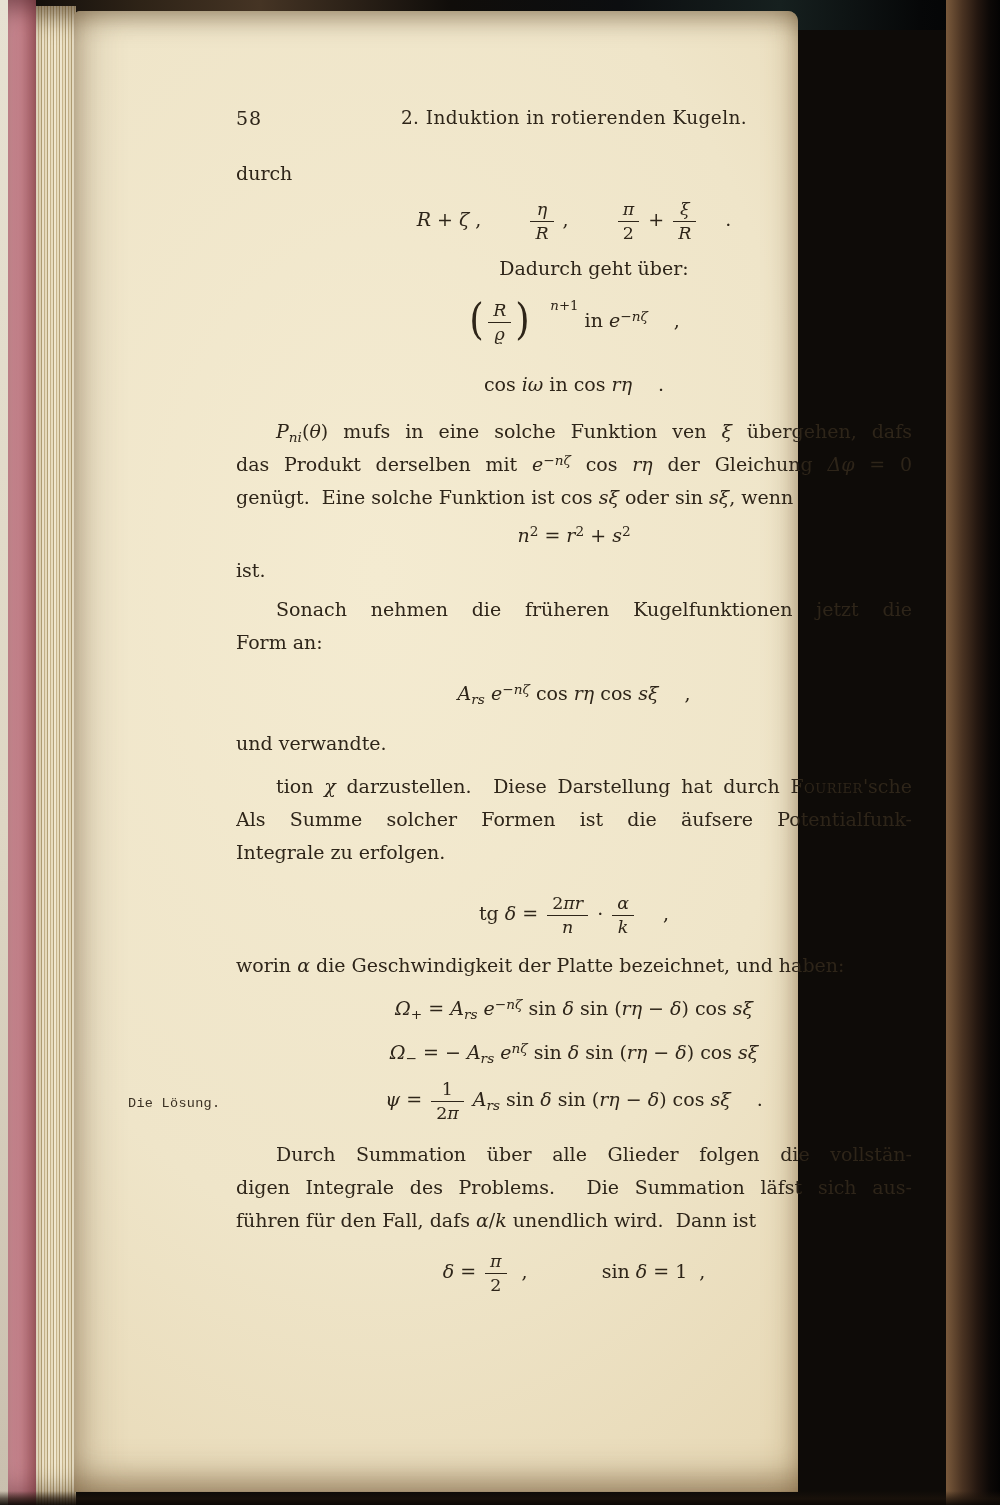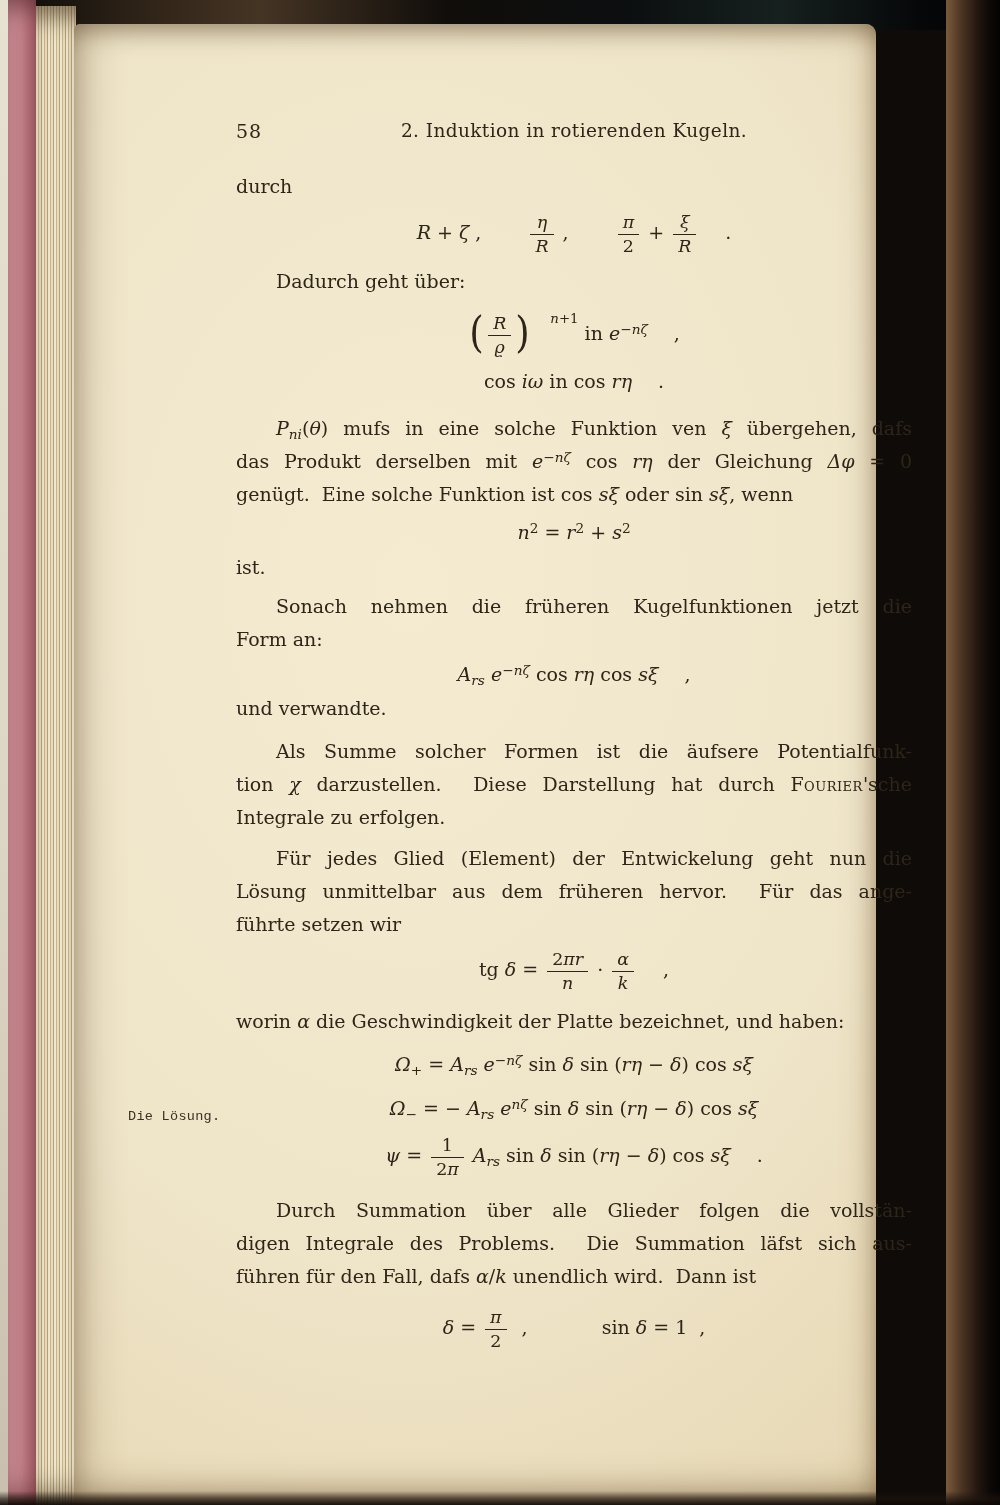--- a/index.html
+++ b/index.html
@@ -37,21 +37,21 @@
     background:linear-gradient(90deg,#7a5a3c 0%,#4a3322 30%,#241710 58%,#0d0907 80%,#040303 100%);
   }
   .band-bottom {
     position:absolute; left:0; bottom:0; width:1000px; height:14px;
     background:linear-gradient(180deg, rgba(35,24,14,0) 0%, rgba(30,20,12,.65) 55%, rgba(12,8,5,.92) 100%);
     z-index:5;
   }
 
   
   .page {
-    position:absolute; left:74px; top:24px; width:802px; height:1481px;
+    position:absolute; left:74px; top:11px; width:724px; height:1481px;
     background:radial-gradient(120% 90% at 42% 38%, #f4ebd1 0%, #efe5c9 50%, #e8dab8 78%, #dcc99e 96%);
     border-radius:6px 10px 0 0;
     box-shadow:
       inset 0 20px 26px -14px rgba(80,55,28,.5),
       inset 30px 0 46px -26px rgba(95,70,38,.42),
       inset -22px 0 34px -22px rgba(120,90,50,.45),
       inset 0 -30px 34px -18px rgba(95,65,32,.55);
     color:#2e2519;
   }
 
@@ -61,21 +61,21 @@
   .runhead  { display:block; text-align:center; font-size:18.5px; letter-spacing:.4px; }
 
   
   .marginnote { position:absolute; left:54px; top:1085px; font-size:13.5px; letter-spacing:.3px; color:#3a3023;font-family:Liberation Mono, monospace; }
 
   
   .content { position:absolute; left:162px; top:140px; width:676px; font-size:19px; }
   .para { margin:0; }
   .tline { height:33px; line-height:33px; overflow:hidden; white-space:nowrap; }
   .j .tline.just { white-space:normal; text-align:justify; text-align-last:justify; }
-  .ind .tline:first-child { text-indent:40px; }
+  .ind .tline:first-child { text-indent:40px;text-align:center; }
 
   .display { text-align:center; line-height:1.15; }
   .display i, .content i { font-style:italic; }
 
   sup, sub { line-height:0; font-size:72%; vertical-align:baseline; position:relative; }
   sup { top:-0.45em;text-align:right; }
   sub { top:0.28em; }
 
   .frac { display:inline-block; vertical-align:middle; text-align:center; margin:0 3px; font-size:92%; }
   .frac .n { display:block; padding:0 5px 1px; border-bottom:1.2px solid #2e2519; line-height:1.15; }
@@ -85,21 +85,21 @@
   .bexp { display:inline-block; font-size:70%; position:relative; top:-17px; margin-left:19px; }
 
   .sp1 { display:inline-block; width:12px; }
   .sp2 { display:inline-block; width:26px; }
   .sp3 { display:inline-block; width:46px; }
   .sp4 { display:inline-block; width:74px; }
 
   .sc { font-variant:small-caps; letter-spacing:.5px; }
 
   
-  .mt2{margin-top:2px}.mt4{margin-top:4px}.mt6{margin-top:6px}.mt8{margin-top:8px}
+  .mt2{margin-top:18px}.mt4{margin-top:4px}.mt6{margin-top:6px}.mt8{margin-top:8px}
   .mt10{margin-top:10px}.mt14{margin-top:16px}.mt16{margin-top:16px}
   .h50{height:50px;line-height:50px}.h62{height:62px;line-height:62px}
   .h30{height:30px;line-height:30px}.h32{height:32px;line-height:32px}
   .h52{height:52px;line-height:52px}.h36{height:36px;line-height:36px}
   .h46{height:46px;line-height:46px}.h48{height:48px;line-height:48px}
 </style>
 </head>
 <body>
 
 <div class="scene">
@@ -139,28 +139,23 @@
         </div>
       <div class="para ind j mt6">
           <div class="tline just">Sonach nehmen die früheren Kugelfunktionen jetzt die</div>
           <div class="tline">Form an:</div>
         </div>
       <div class="display mt2 h32"><i>A<sub>rs</sub></i> <i>e</i><sup>−<i>nζ</i></sup> cos <i>rη</i> cos <i>sξ</i><span class="sp2"></span>,</div>
       <div class="para mt2">
           <div class="tline">und verwandte.</div>
         </div>
       <div class="para ind j mt10">
+          <div class="tline just">tion <i>χ</i> darzustellen.&nbsp; Diese Darstellung hat durch <span class="sc">Fourier</span>'sche</div>
           <div class="tline just">Als Summe solcher Formen ist die äufsere Potentialfunk-</div>
-          <div class="tline just">tion <i>χ</i> darzustellen.&nbsp; Diese Darstellung hat durch <span class="sc">Fourier</span>'sche</div>
           <div class="tline">Integrale zu erfolgen.</div>
-        </div>
-      <div class="para ind j mt8">
-          <div class="tline just">Für jedes Glied (Element) der Entwickelung geht nun die</div>
-          <div class="tline just">Lösung unmittelbar aus dem früheren hervor.&nbsp; Für das ange-</div>
-          <div class="tline">führte setzen wir</div>
         </div>
       <div class="display mt2 h52">tg <i>δ</i> = <span class="frac"><span class="n">2<i>πr</i></span><span class="d"><i>n</i></span></span> · <span class="frac"><span class="n"><i>α</i></span><span class="d"><i>k</i></span></span><span class="sp2"></span>,</div>
       <div class="para mt10">
           <div class="tline">worin <i>α</i> die Geschwindigkeit der Platte bezeichnet, und haben:</div>
         </div>
       <div class="display mt8 h36"><i>Ω</i><sub>+</sub> = <i>A<sub>rs</sub></i> <i>e</i><sup>−<i>nζ</i></sup> sin <i>δ</i> sin (<i>rη</i> − <i>δ</i>) cos <i>sξ</i></div>
       <div class="display mt8 h36"><i>Ω</i><sub>−</sub> = − <i>A<sub>rs</sub></i> <i>e</i><sup><i>nζ</i></sup> sin <i>δ</i> sin (<i>rη</i> − <i>δ</i>) cos <i>sξ</i></div>
       <div class="display mt6 h46"><i>ψ</i> = <span class="frac"><span class="n">1</span><span class="d">2<i>π</i></span></span> <i>A<sub>rs</sub></i> sin <i>δ</i> sin (<i>rη</i> − <i>δ</i>) cos <i>sξ</i><span class="sp2"></span>.</div>
       <div class="para ind j mt14">
           <div class="tline just">Durch Summation über alle Glieder folgen die vollstän-</div>

